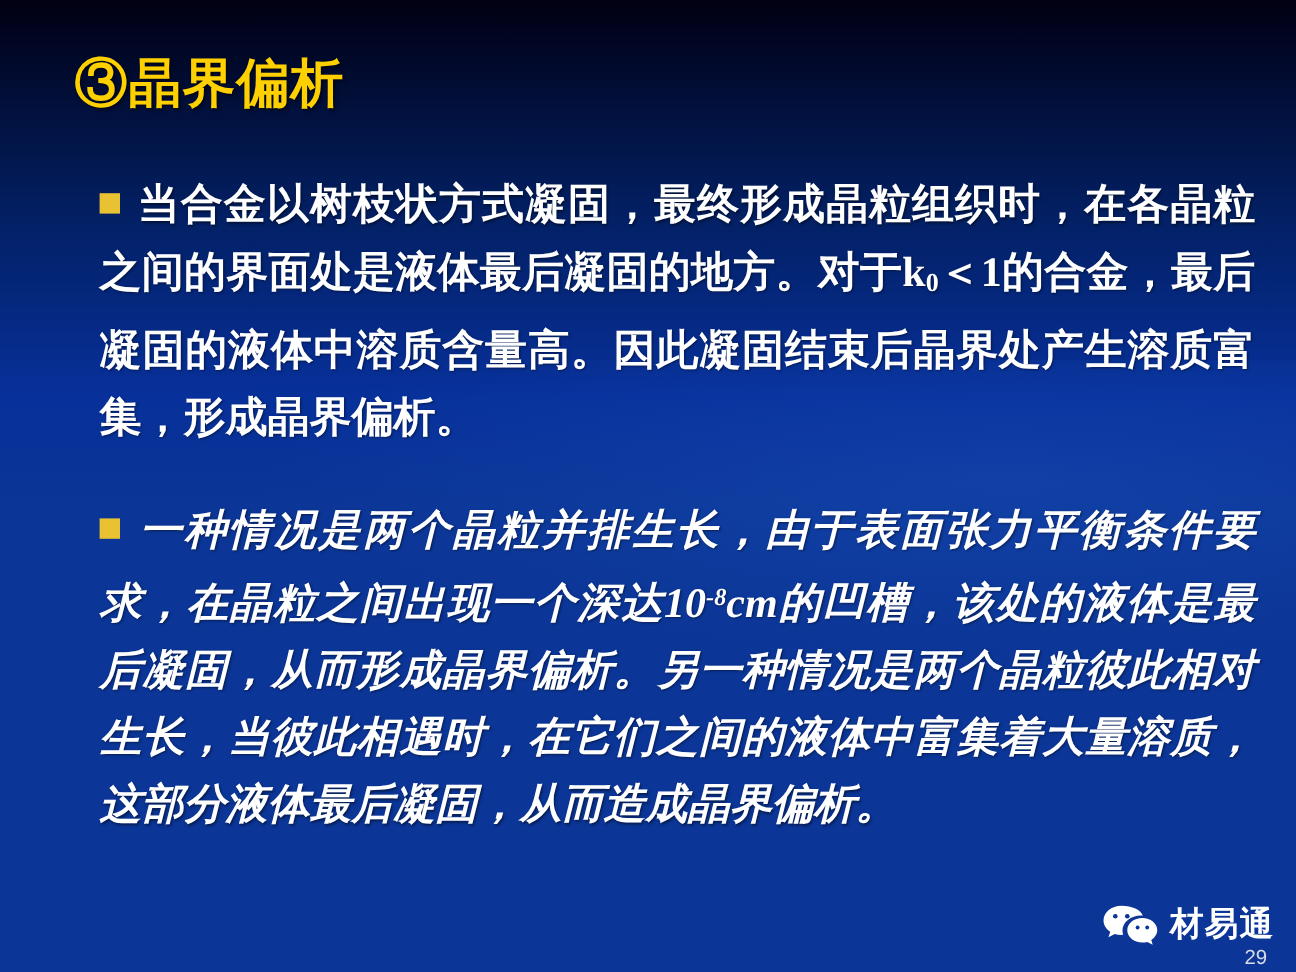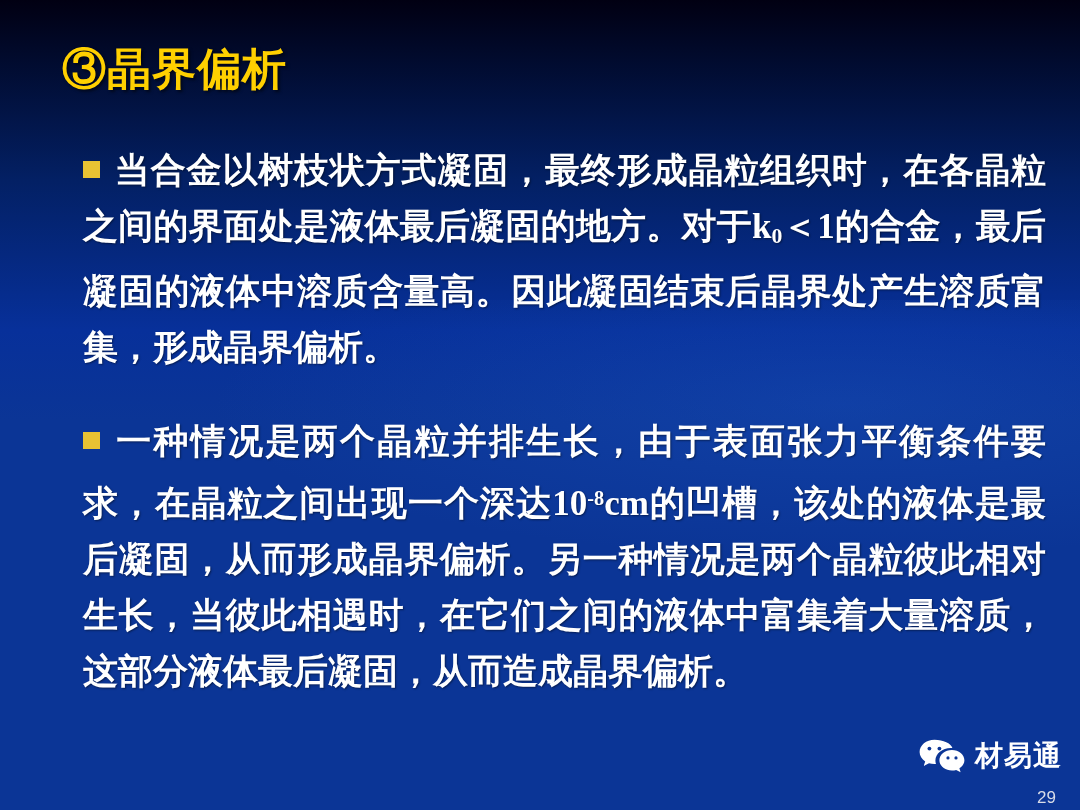--- a/index.html
+++ b/index.html
@@ -64,39 +64,39 @@
     color:#ffffff;
     font-size:35px;
     line-height:56px;
     font-weight:bold;
     text-align:justify;
     text-justify:inter-ideograph;
     text-shadow:1px 1px 2px rgba(0,0,0,0.45);
     margin-left:37px;
   }
 
-  .para + .para { margin-top:38px; }
+  .para + .para { margin-top:38px;font-style:italic; }
 
   .bullet {
     display:inline-block;
     width:17px; height:17px;
     background:#e8c233;
     vertical-align:middle;
     margin-right:14px;
     position:relative;
     top:-4px;
   }
 
   sub { font-size:0.62em; vertical-align:-0.22em; }
   sup { font-size:0.58em; vertical-align:0.50em; }
 
   
   #footer-logo {
     position:absolute;
-    right:18px; bottom:37px;
+    right:18px; bottom:22px;
     display:flex;
     align-items:center;
     gap:10px;
     justify-content:space-between;
   }
 
   #wechat-icon { display:block; }
 
   #brand-text {
     color:#ffffff;

